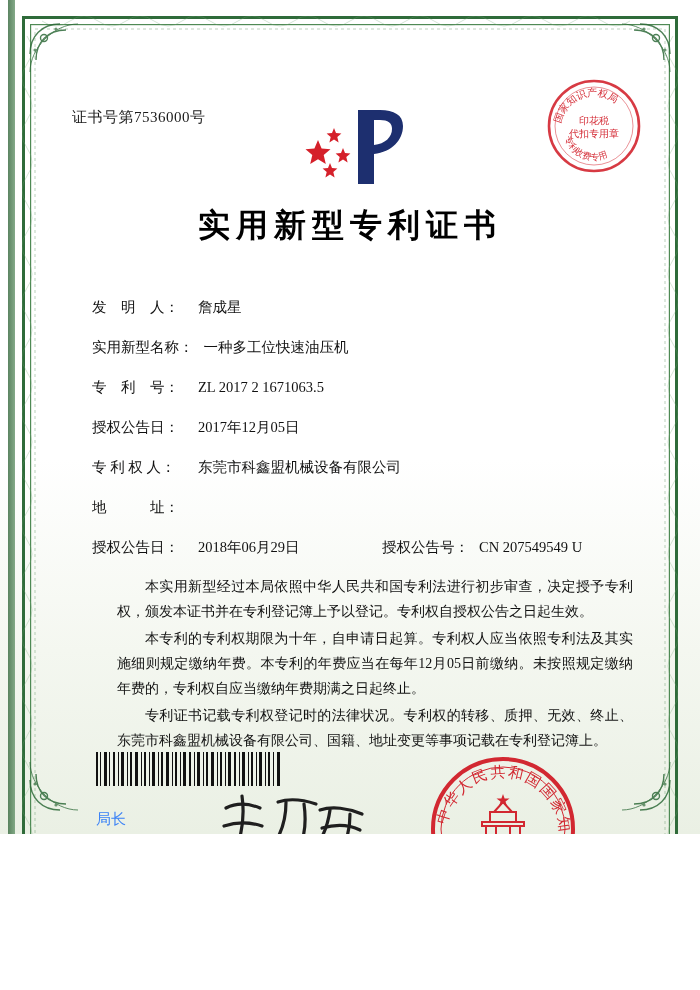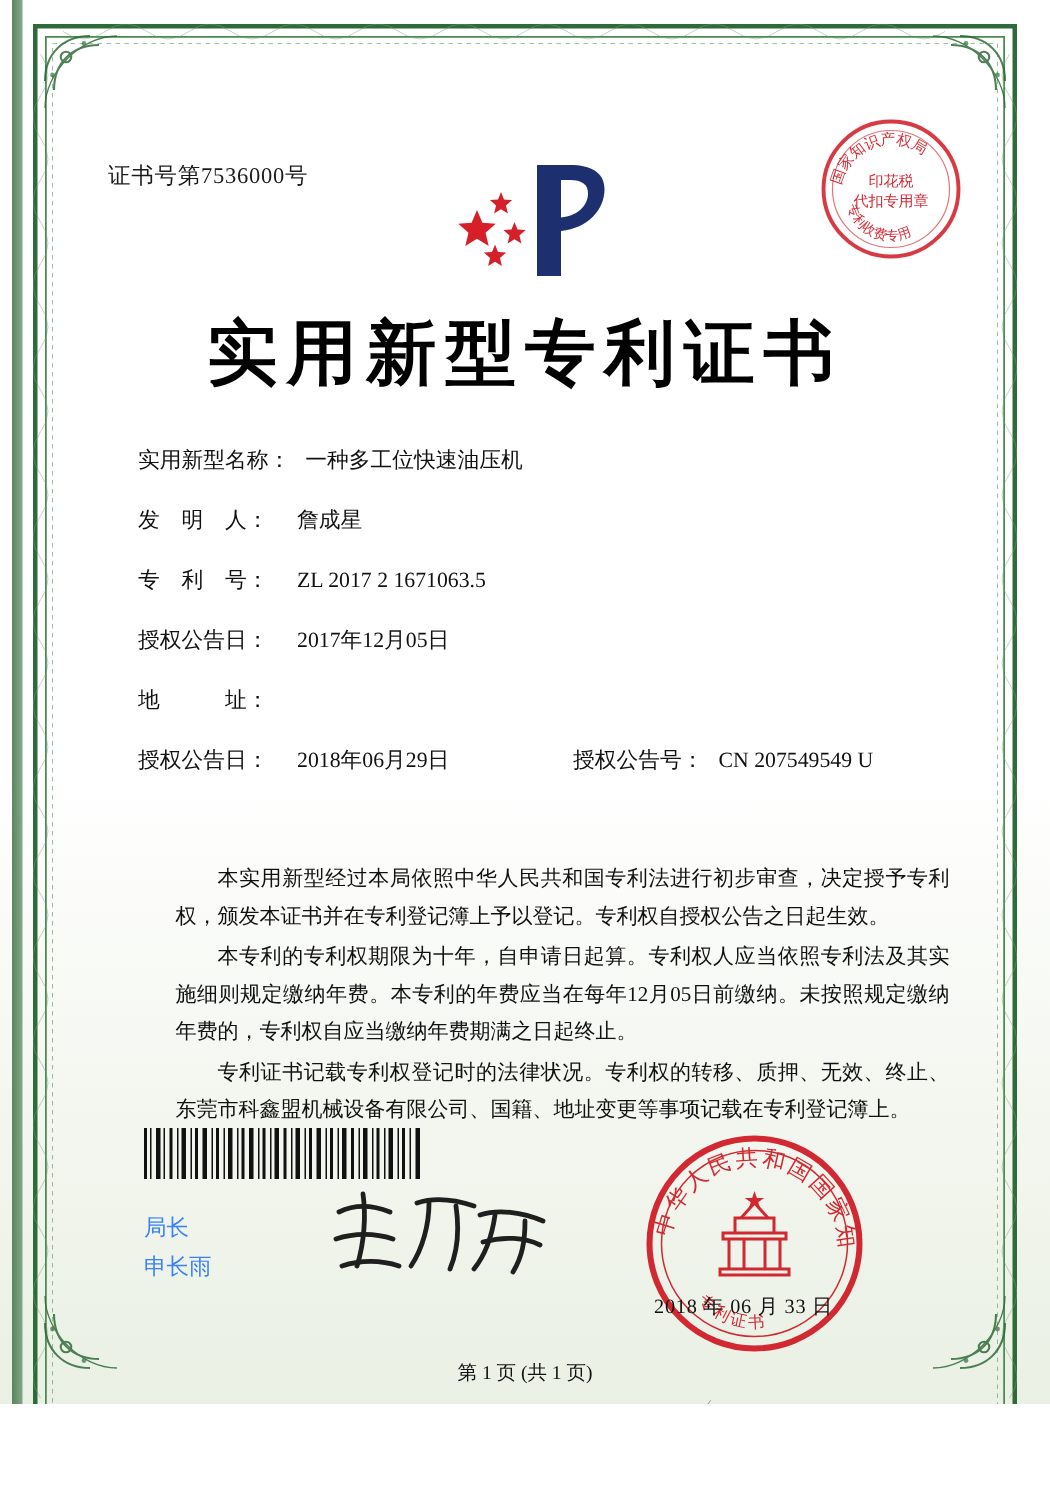--- a/index.html
+++ b/index.html
@@ -6,21 +6,21 @@
     margin: 0;
     padding: 0;
     background: #ffffff;
   }
   body {
     font-family: "Liberation Serif", serif;
   }
   .page {
     position: relative;
     width: 700px;
-    height: 936px;
+    height: 834px;
     background: #ffffff;
     overflow: hidden;
   }
   
   .paper-tint {
     position: absolute;
     left: 0; top: 0; right: 0; bottom: 0;
     background: linear-gradient(to bottom, #ffffff 0%, #ffffff 55%, #f4f7f0 78%, #eaf0e4 100%);
   }
   
@@ -76,21 +76,21 @@
     right: 58px; top: 78px;
     width: 96px; height: 96px;
   }
   
   .main-title {
     position: absolute;
     left: 0; right: 0;
     top: 204px;
     text-align: center;
     font-family: "DejaVu Serif", serif;
-    font-size: 47px;
+    font-size: 32px;
     font-weight: bold;
     letter-spacing: 6px;
     color: #000000;
   }
   
   .fields {
     position: absolute;
     left: 92px; top: 296px;
     width: 520px;
     font-size: 14.5px;
@@ -308,34 +308,38 @@
       </text>
       <text x="48" y="46" text-anchor="middle" font-size="10" fill="#d01722" opacity="0.92" font-family="'DejaVu Sans', sans-serif">印花税</text>
       <text x="48" y="59" text-anchor="middle" font-size="10" fill="#d01722" opacity="0.92" font-family="'DejaVu Sans', sans-serif">代扣专用章</text>
     </svg>
   </div>
 
   <div class="main-title">实用新型专利证书</div>
 
   <div class="fields">
     <div class="frow">
+      <div class="flabel">发　明　人：</div>
+      <div class="fvalue">詹成星</div>
+    </div>
+    <div class="frow">
       <div class="flabel">实用新型名称：</div>
       <div class="fvalue">一种多工位快速油压机</div>
     </div>
     <div class="frow">
-      <div class="flabel">发　明　人：</div>
-      <div class="fvalue">詹成星</div>
-    </div>
-    <div class="frow">
       <div class="flabel">专　利　号：</div>
       <div class="fvalue">ZL 2017 2 1671063.5</div>
     </div>
     <div class="frow">
       <div class="flabel">授权公告日：</div>
       <div class="fvalue">2017年12月05日</div>
+    </div>
+    <div class="frow">
+      <div class="flabel">专 利 权 人：</div>
+      <div class="fvalue">东莞市科鑫盟机械设备有限公司</div>
     </div>
     <div class="frow">
       <div class="flabel">地　　　址：</div>
     </div>
     <div class="frow-2col">
       <div class="col-a">
         <div class="flabel">授权公告日：</div>
         <div class="fvalue">2018年06月29日</div>
       </div>
       <div class="col-b">

